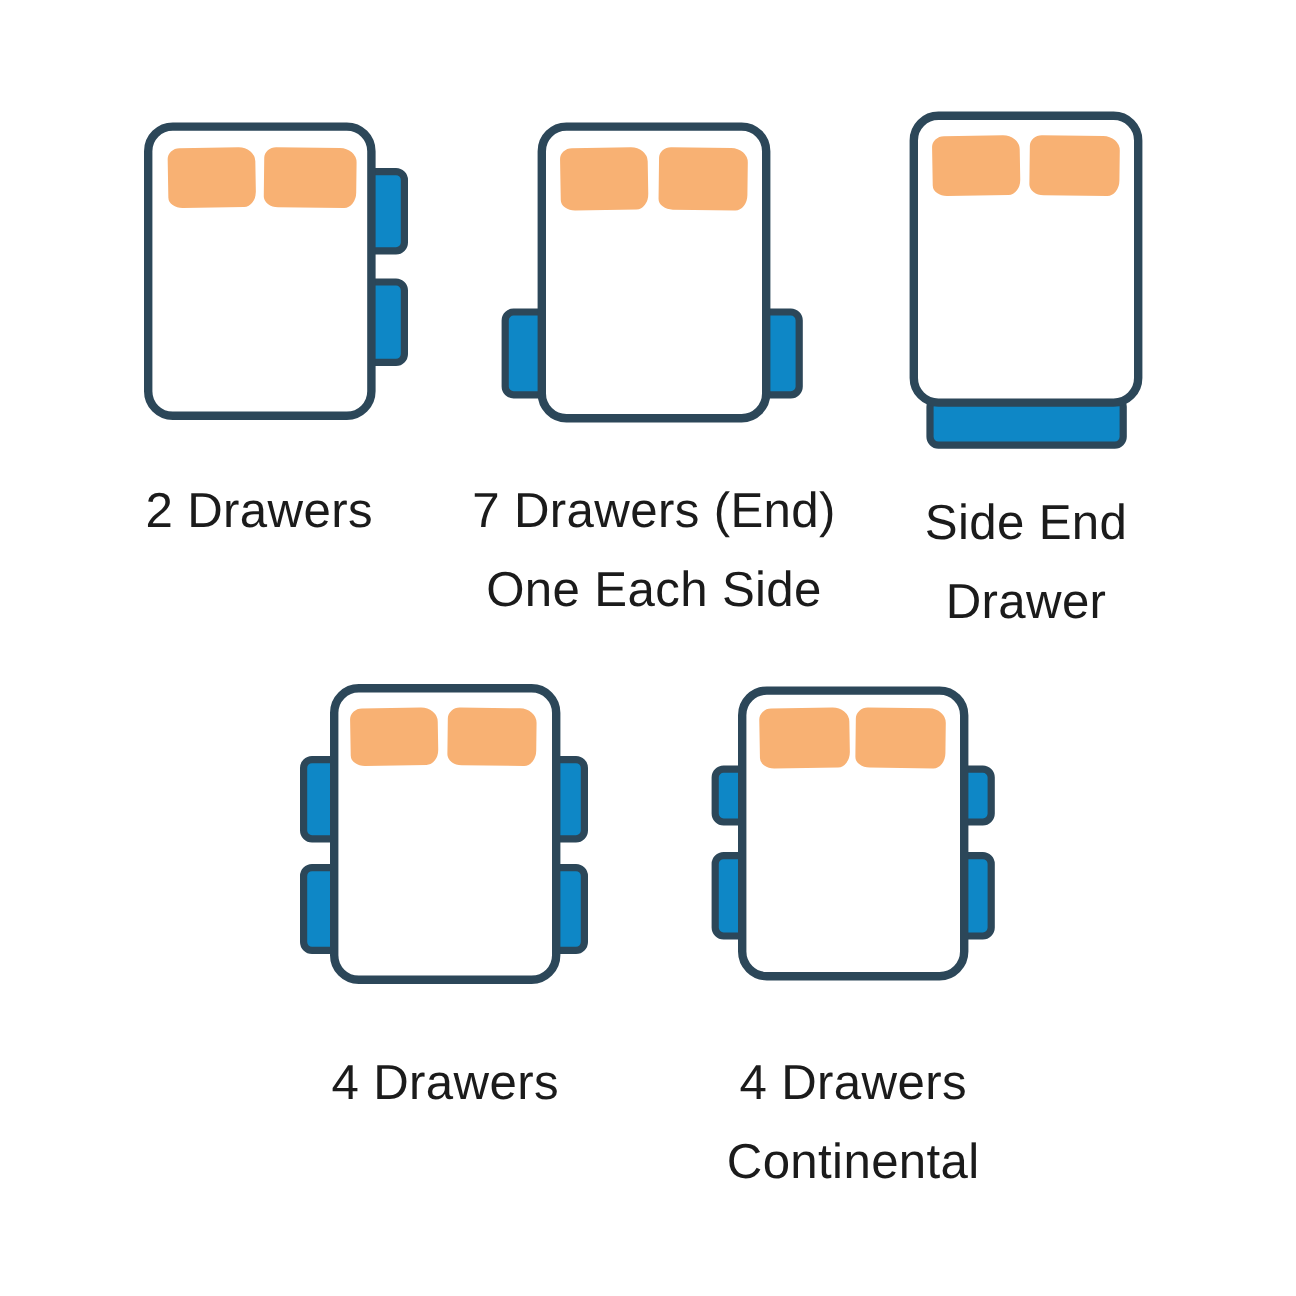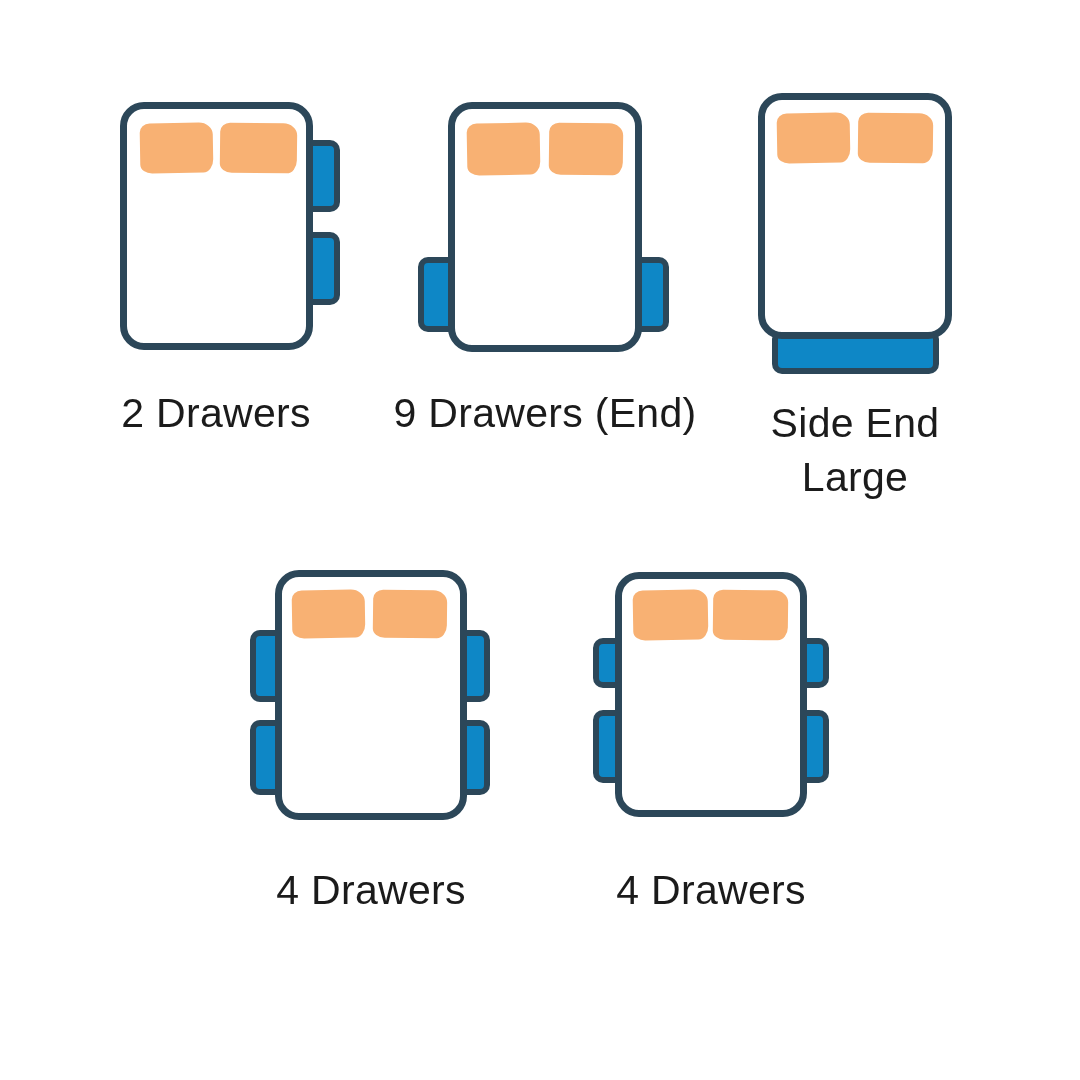--- a/index.html
+++ b/index.html
@@ -35,21 +35,21 @@
   .pillow.p-left  { transform:rotate(-1deg); }
   .pillow.p-right { transform:rotate(0.7deg); }
   .caption {
     position:absolute;
     text-align:center;
     color:var(--text,#1B1B1B);
     font-size:41px;
     line-height:54px;
     letter-spacing:0.3px;
   }
-  .cap-line { display:block; }
+  .cap-line { display:block;margin-top:12px; }
 </style>
 </head>
 <body>
 
 <div class="canvas">
 
   <div class="figure-wrap" style="left:120px; top:102px; width:240px; height:248px;">
     <div class="drawer" style="left:160px; top:38px;  width:60px; height:72px;"></div>
     <div class="drawer" style="left:160px; top:130px; width:60px; height:73px;"></div>
     <div class="bed" style="left:0; top:0; width:193px; height:248px;">
@@ -63,33 +63,34 @@
 
   <div class="figure-wrap" style="left:418px; top:102px; width:251px; height:250px;">
     <div class="drawer" style="left:0;     top:155px; width:60px; height:75px;"></div>
     <div class="drawer" style="left:191px; top:155px; width:60px; height:75px;"></div>
     <div class="bed" style="left:30px; top:0; width:194px; height:250px;">
       <div class="pillow p-left" style="left:12px; top:14px; width:73px; height:52px;"></div>
       <div class="pillow p-right" style="left:94px; top:14px; width:74px; height:52px;"></div>
     </div>
   </div>
   <div class="caption" style="left:360px; top:386px; width:370px;">
-    <span class="cap-line">9 Drawers (End)</span>
+    <span class="cap-line">7 Drawers (End)</span>
+    <span class="cap-line">One Each Side</span>
   </div>
 
   <div class="figure-wrap" style="left:758px; top:93px; width:194px; height:290px;">
     <div class="drawer" style="left:14px; top:236px; width:167px; height:45px;"></div>
     <div class="bed" style="left:0; top:0; width:194px; height:246px;">
       <div class="pillow p-left" style="left:12px; top:13px; width:73px; height:50px;"></div>
       <div class="pillow p-right" style="left:93px; top:13px; width:75px; height:50px;"></div>
     </div>
   </div>
   <div class="caption" style="left:705px; top:396px; width:300px;">
     <span class="cap-line">Side End</span>
-    <span class="cap-line">Large</span>
+    <span class="cap-line">Drawer</span>
   </div>
 
   <div class="figure-wrap" style="left:250px; top:570px; width:240px; height:250px;">
     <div class="drawer" style="left:0;     top:60px;  width:60px; height:72px;"></div>
     <div class="drawer" style="left:0;     top:150px; width:60px; height:75px;"></div>
     <div class="drawer" style="left:180px; top:60px;  width:60px; height:72px;"></div>
     <div class="drawer" style="left:180px; top:150px; width:60px; height:75px;"></div>
     <div class="bed" style="left:25px; top:0; width:192px; height:250px;">
       <div class="pillow p-left" style="left:10px; top:13px; width:73px; height:48px;"></div>
       <div class="pillow p-right" style="left:91px; top:13px; width:74px; height:48px;"></div>
@@ -104,15 +105,16 @@
     <div class="drawer" style="left:0;     top:138px; width:60px; height:73px;"></div>
     <div class="drawer" style="left:176px; top:66px;  width:60px; height:50px;"></div>
     <div class="drawer" style="left:176px; top:138px; width:60px; height:73px;"></div>
     <div class="bed" style="left:22px; top:0; width:192px; height:245px;">
       <div class="pillow p-left" style="left:11px; top:11px; width:75px; height:50px;"></div>
       <div class="pillow p-right" style="left:91px; top:11px; width:75px; height:50px;"></div>
     </div>
   </div>
   <div class="caption" style="left:561px; top:863px; width:300px;">
     <span class="cap-line">4 Drawers</span>
+    <span class="cap-line">Continental</span>
   </div>
 
 </div>
 
 </body></html>

